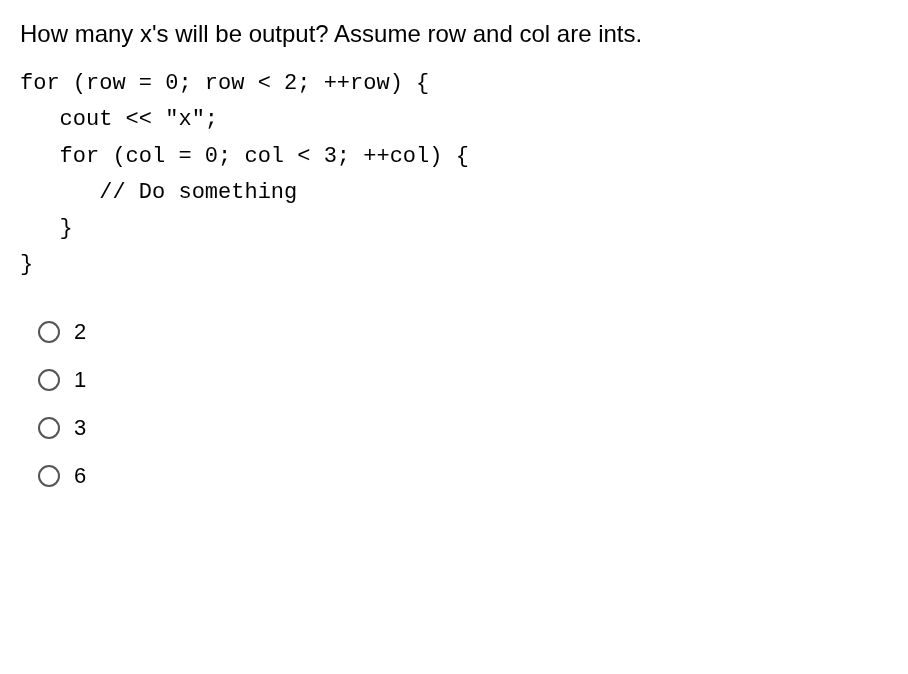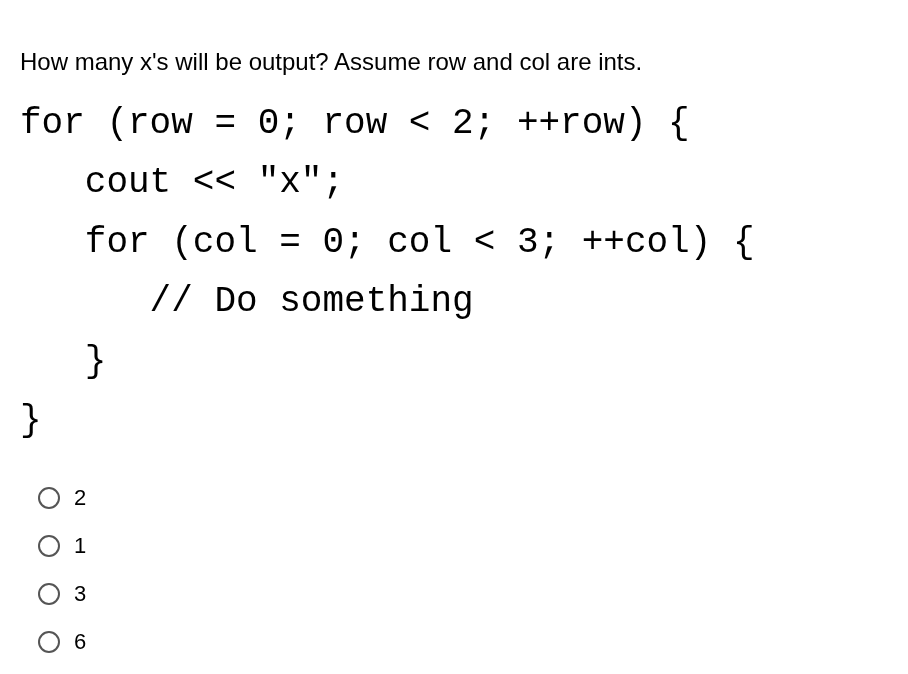--- a/index.html
+++ b/index.html
@@ -12,25 +12,24 @@
       background: #ffffff;
       padding: 20px;
       width: 908px;
       height: 674px;
     }
     .question-text {
       font-size: 24px;
       color: #000000;
       margin-bottom: 18px;
       font-weight: normal;
-      margin-top: 28px;
     }
     .code-block {
       font-family: "Courier New", Courier, monospace;
-      font-size: 36px;
+      font-size: 22px;
       color: #000000;
       line-height: 1.65;
       margin-bottom: 35px;
       white-space: pre;
     }
     .options {
       display: flex;
       flex-direction: column;
       gap: 22px;
       padding-left: 18px;

